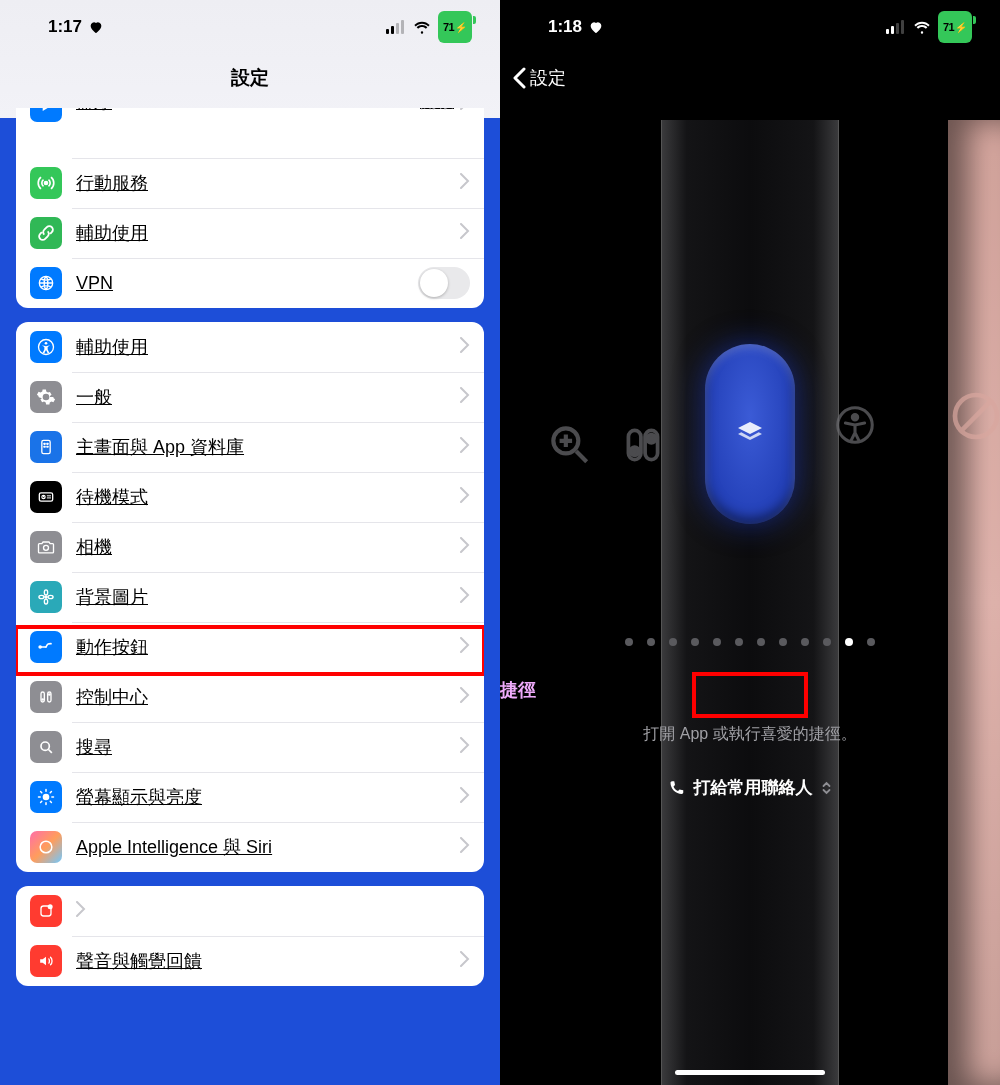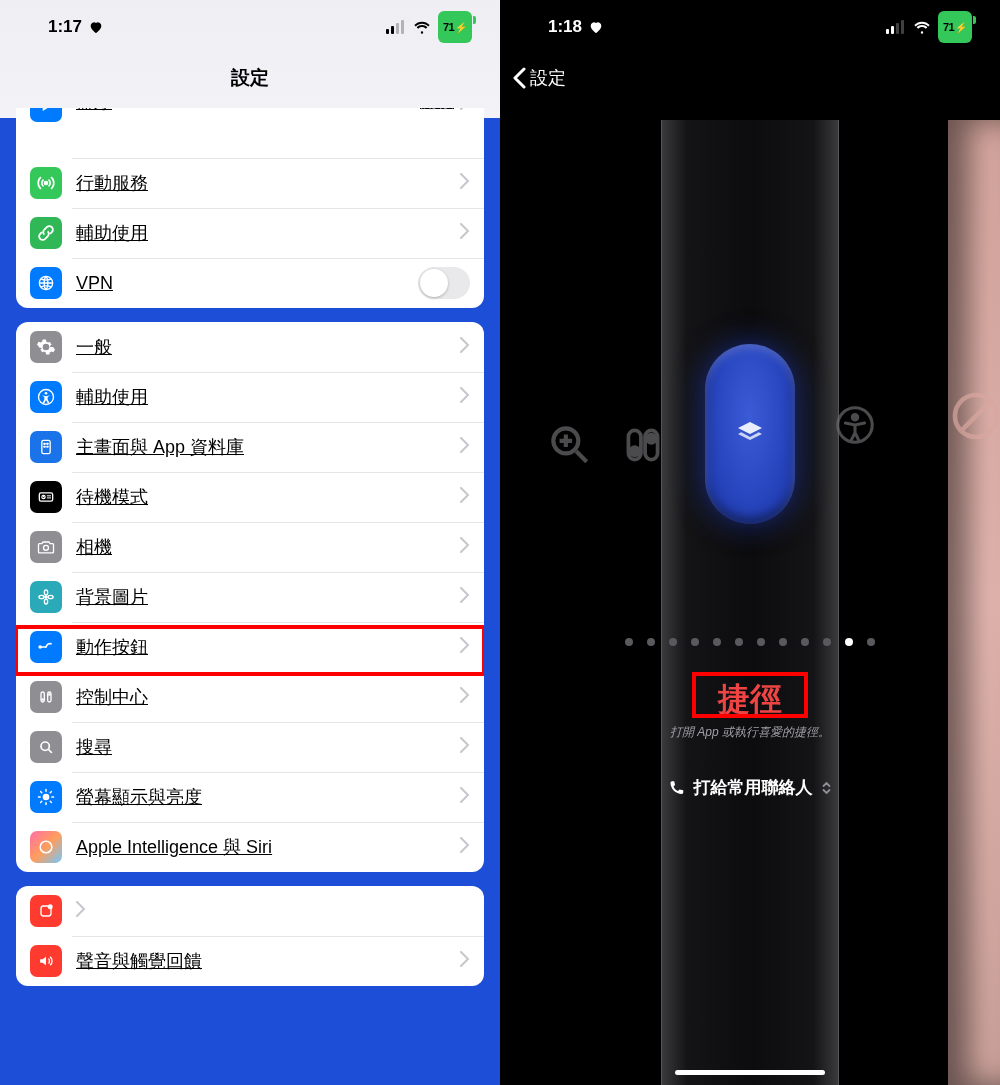--- a/index.html
+++ b/index.html
@@ -130,25 +130,25 @@
     display: flex; align-items: center; justify-content: center;
   }
   .side-faded-icon svg { width: 100%; height: 100%; }
   .dots-row {
     position: absolute; left: 0; right: 0; top: 638px; display: flex; justify-content: center; gap: 14px;
   }
   .dot { width: 8px; height: 8px; border-radius: 50%; background: #5a5a5e; }
   .dot.active { background: #fff; }
   .action-title {
     position: absolute; left: 0; right: 0; top: 678px;
-    text-align: center; color: #ef4444; font-size: 32px; font-weight: 800;
+    color: #f0abfc; font-size: 18px; font-weight: 800;
   }
   .action-sub {
     position: absolute; left: 0; right: 0; top: 724px;
-    text-align: center; color: #a0a0a5; font-size: 12px; font-style: italic;
+    text-align: center; color: #a0a0a5; font-size: 16px;
   }
   .shortcut-chip {
     position: absolute; left: 50%; transform: translateX(-50%); top: 770px;
     color: #fff; font-size: 17px; font-weight: 600;
     display: flex; align-items: center; gap: 8px;
     padding: 6px 8px;
   }
   .shortcut-chip .phone-icon { width: 18px; height: 18px; }
   .shortcut-chip .updown { width: 12px; height: 16px; color: #8e8e93; }
   .home-indicator {
@@ -251,40 +251,40 @@
               <path d="M4 12h16M12 4c3 3 3 13 0 16M12 4c-3 3-3 13 0 16M6 7c3 2 9 2 12 0M6 17c3-2 9-2 12 0"></path>
             </svg>
         </div>
         <div class="row-label">VPN</div>
         <div class="toggle"></div>
       </div>
     </div>
 
     <div class="list-section" style="position:relative;">
       <div class="row">
-        <div class="row-icon bg-gray">
-          <svg viewBox="0 0 24 24" fill="#fff">
-              <path d="M12 8a4 4 0 1 0 0 8 4 4 0 0 0 0-8zm9 4a7 7 0 0 1-.1 1.2l2 1.6-2 3.4-2.4-.8a7 7 0 0 1-2 1.2l-.4 2.5h-4l-.4-2.5a7 7 0 0 1-2-1.2l-2.4.8-2-3.4 2-1.6A7 7 0 0 1 3 12c0-.4 0-.8.1-1.2l-2-1.6 2-3.4 2.4.8a7 7 0 0 1 2-1.2L7.9 3h4l.4 2.5a7 7 0 0 1 2 1.2l2.4-.8 2 3.4-2 1.6c.1.4.1.8.1 1.2z"></path>
-            </svg>
-        </div>
-        <div class="row-label">一般</div>
-        <span class="chevron"><svg viewBox="0 0 10 16">
-              <path d="M1 1l7 7-7 7" stroke="#c7c7cc" stroke-width="2" fill="none" stroke-linecap="round"></path>
-            </svg></span>
-      </div>
-
-      <div class="row">
         <div class="row-icon bg-blue">
           <svg viewBox="0 0 24 24" fill="#fff">
               <circle cx="12" cy="12" r="9" fill="none" stroke="#fff" stroke-width="1.6"></circle>
               <circle cx="12" cy="7.5" r="1.6"></circle>
               <path d="M7 10l5 1 5-1-3 2v3l2 4-2 .5-2-4-2 4-2-.5 2-4v-3z"></path>
             </svg>
         </div>
         <div class="row-label">輔助使用</div>
+        <span class="chevron"><svg viewBox="0 0 10 16">
+              <path d="M1 1l7 7-7 7" stroke="#c7c7cc" stroke-width="2" fill="none" stroke-linecap="round"></path>
+            </svg></span>
+      </div>
+
+      <div class="row">
+        <div class="row-icon bg-gray">
+          <svg viewBox="0 0 24 24" fill="#fff">
+              <path d="M12 8a4 4 0 1 0 0 8 4 4 0 0 0 0-8zm9 4a7 7 0 0 1-.1 1.2l2 1.6-2 3.4-2.4-.8a7 7 0 0 1-2 1.2l-.4 2.5h-4l-.4-2.5a7 7 0 0 1-2-1.2l-2.4.8-2-3.4 2-1.6A7 7 0 0 1 3 12c0-.4 0-.8.1-1.2l-2-1.6 2-3.4 2.4.8a7 7 0 0 1 2-1.2L7.9 3h4l.4 2.5a7 7 0 0 1 2 1.2l2.4-.8 2 3.4-2 1.6c.1.4.1.8.1 1.2z"></path>
+            </svg>
+        </div>
+        <div class="row-label">一般</div>
         <span class="chevron"><svg viewBox="0 0 10 16">
               <path d="M1 1l7 7-7 7" stroke="#c7c7cc" stroke-width="2" fill="none" stroke-linecap="round"></path>
             </svg></span>
       </div>
 
       <div class="row">
         <div class="row-icon bg-indigo">
           <svg viewBox="0 0 24 24" fill="#fff">
               <rect x="7" y="4" width="10" height="16" rx="2" fill="none" stroke="#fff" stroke-width="1.6"></rect>
               <rect x="9" y="7" width="2.5" height="2.5" rx=".5"></rect>

